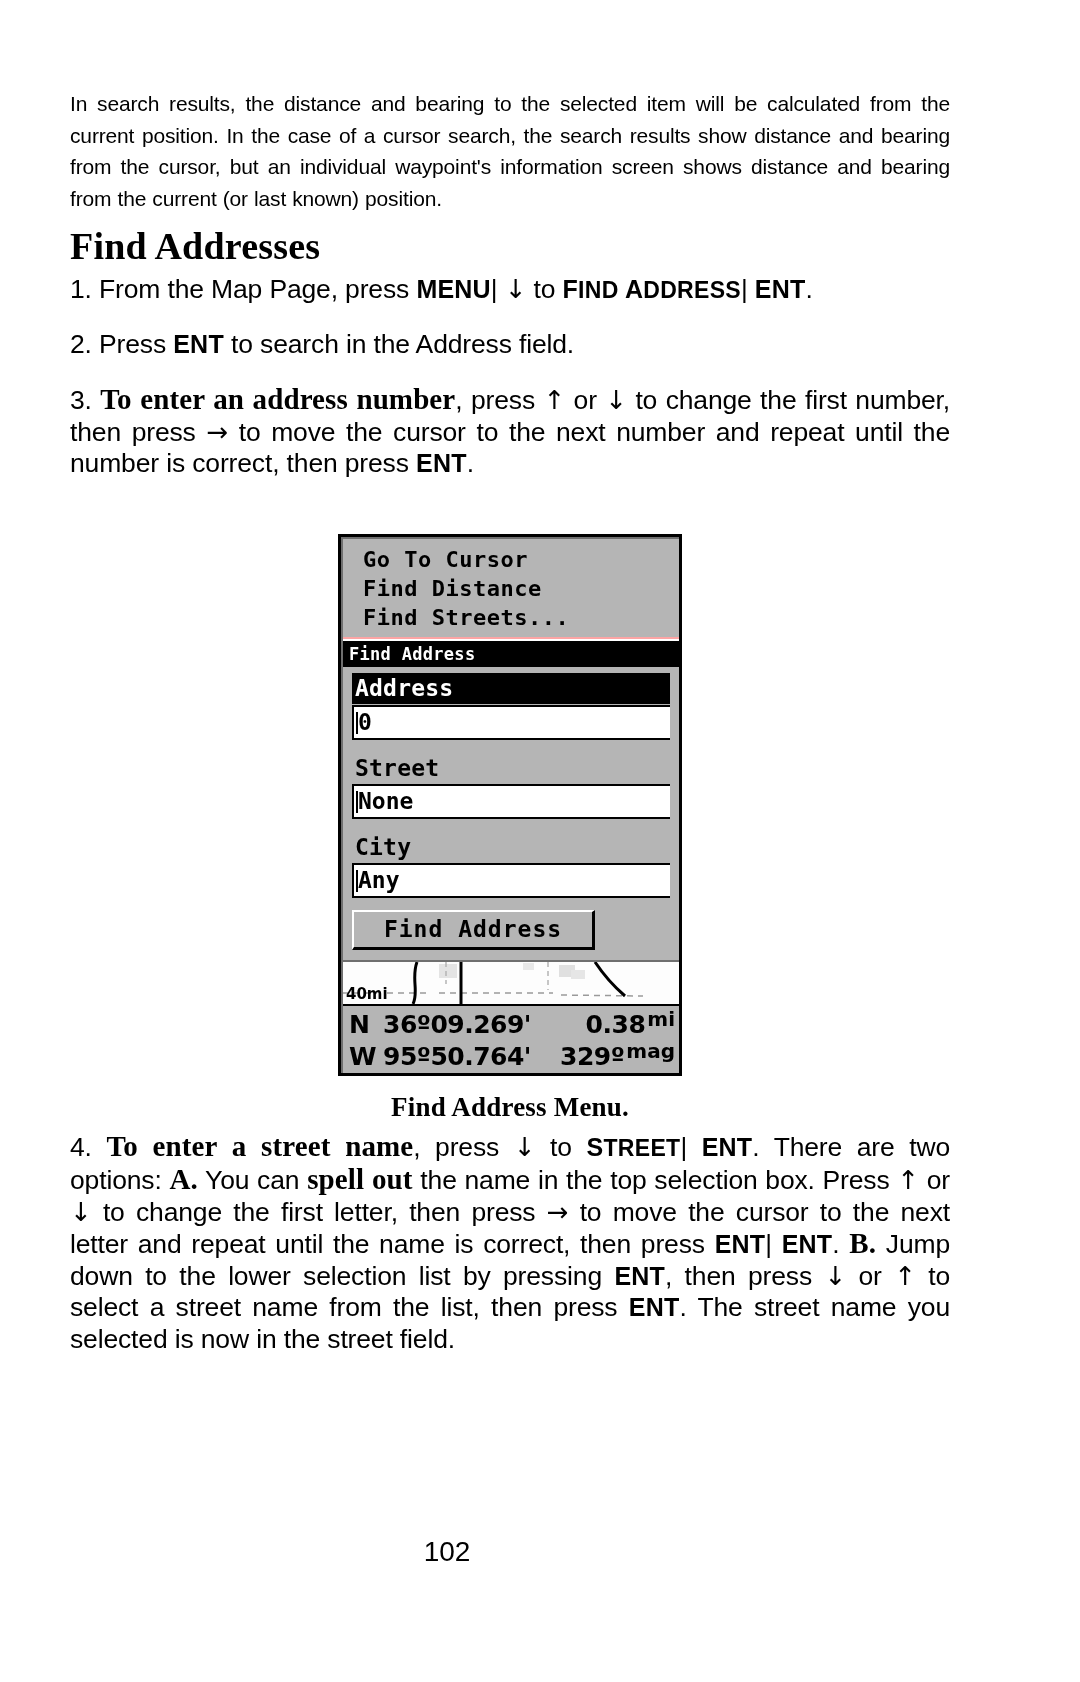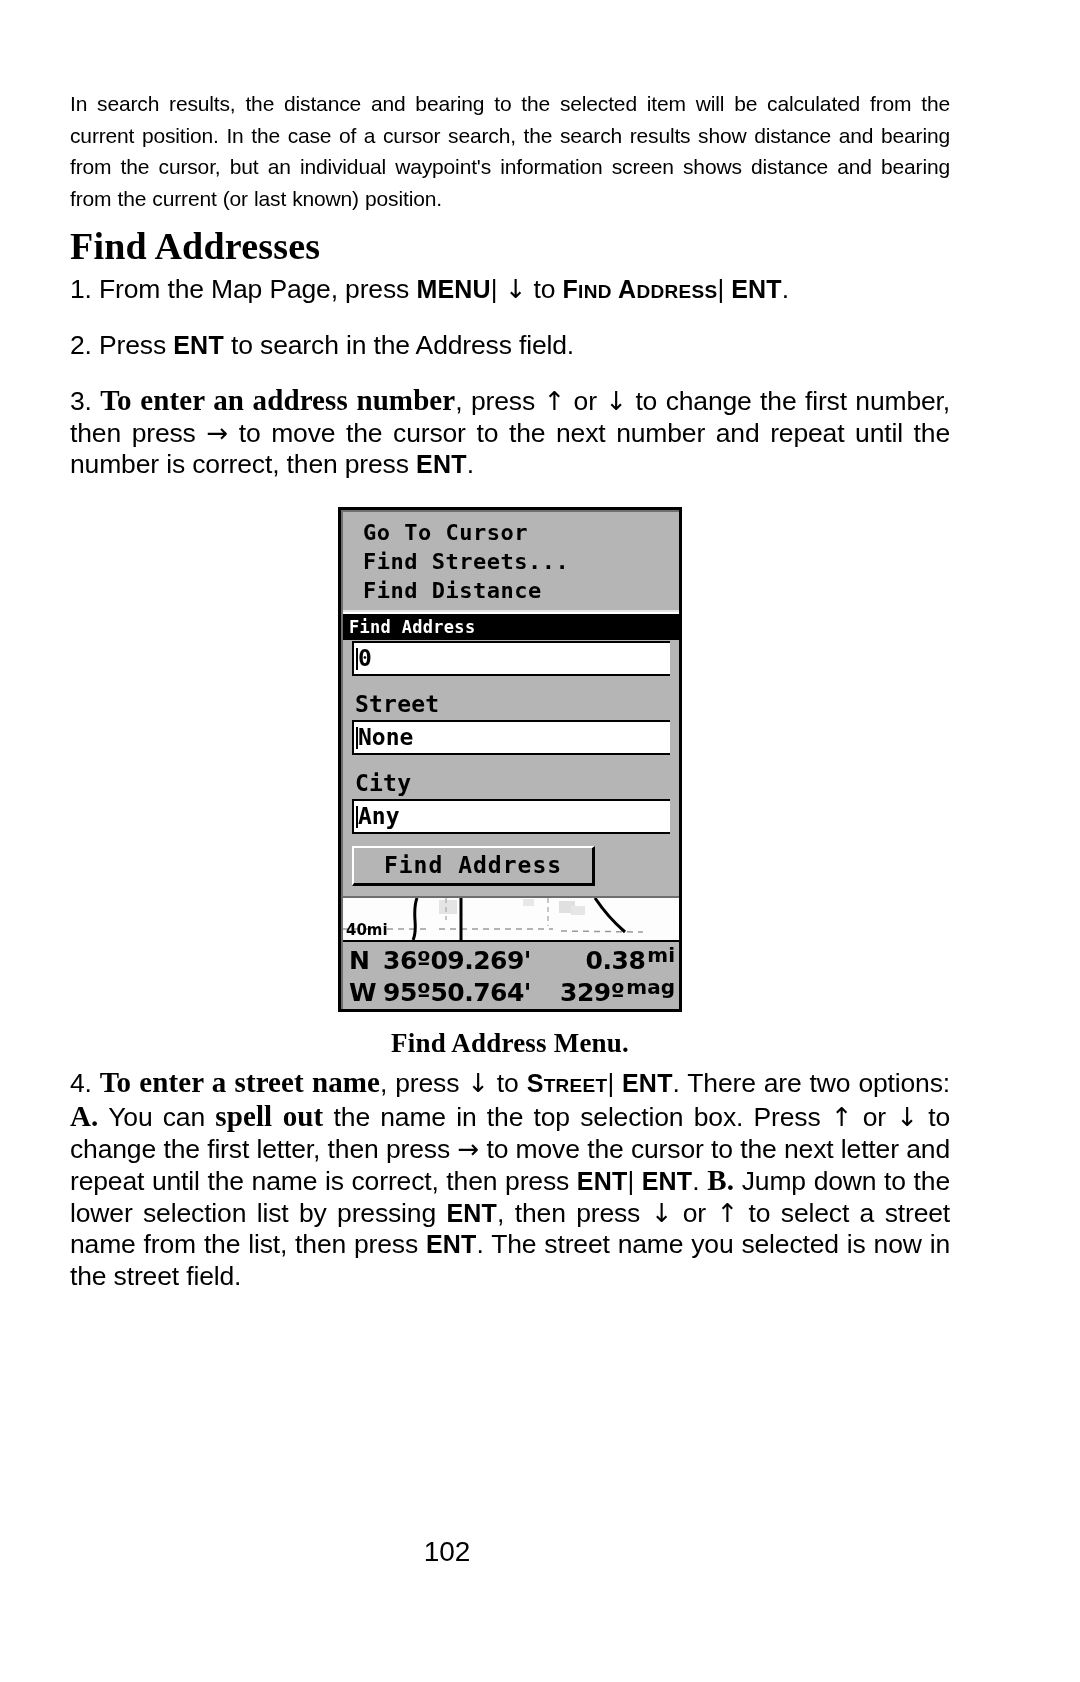--- a/index.html
+++ b/index.html
@@ -74,21 +74,21 @@
     letter-spacing: 0.2px;
     text-align: right;
   }
   .smallcaps {
     font-family: "Liberation Sans", sans-serif;
     font-weight: bold;
     font-size: 25px;
     letter-spacing: 0.3px;
   }
   .smallcaps .sc-small {
-    font-size: 19px;
+    font-size: 23px;
   }
   .bar {
     font-weight: normal;
     font-size: 26px;
   }
   .ser-bold {
     font-family: "Liberation Serif", serif;
     font-weight: bold;
     font-size: 29px;
     letter-spacing: 0.1px;
@@ -102,24 +102,25 @@
   .figure-wrap {
     width: 100%;
     text-align: center;
     margin-top: 26px;
   }
   .gps {
     display: inline-block;
     width: 344px;
     box-sizing: border-box;
     border: 3px solid #000;
-    background: #e5e5e5;
+    background: #fca5a5;
     text-align: left;
     font-family: "DejaVu Sans Mono", monospace;
     position: relative;
+    margin-top: 28px;
   }
   .gps-inner {
     border-left: 2px solid #6f6f6f;
     border-top: 2px solid #6f6f6f;
     padding: 0;
   }
   .menu-top {
     background: #b5b5b5;
     padding: 6px 0 5px 0;
   }
@@ -291,28 +292,29 @@
     <p class="step step2"><span>2.</span> <span>Press</span> <span class="kbd">ENT</span> <span>to search in the Address field.</span></p>
 
     <p class="step step3"><span>3.</span> <span class="ser-bold">To enter an address number</span><span>, press</span> <span class="arrow">↑</span> <span>or</span> <span class="arrow">↓</span> <span>to change the first number, then press</span> <span class="arrow">→</span> <span>to move the cursor to the next number and repeat until the number is correct, then press</span> <span class="kbd">ENT</span><span>.</span></p>
 
     <div class="figure-wrap">
       <div class="gps">
         <div class="gps-inner">
 
           <div class="menu-top">
             <div class="menu-item">Go To Cursor</div>
+            <div class="menu-item">Find Distance</div>
             <div class="menu-item">Find Streets...</div>
-            <div class="menu-item">Find Distance</div>
           </div>
 
           <div class="subwin">
             <div class="subwin-title">Find Address</div>
 
             <div class="field-block">
+              <div class="field-label-hl">Address</div>
               <div class="field-input"><span class="caret"></span><span class="val">0</span></div>
 
               <div class="field-label">Street</div>
               <div class="field-input"><span class="caret"></span><span class="val">None</span></div>
 
               <div class="field-label">City</div>
               <div class="field-input"><span class="caret"></span><span class="val">Any</span></div>
             </div>
 
             <div class="btn-row">

